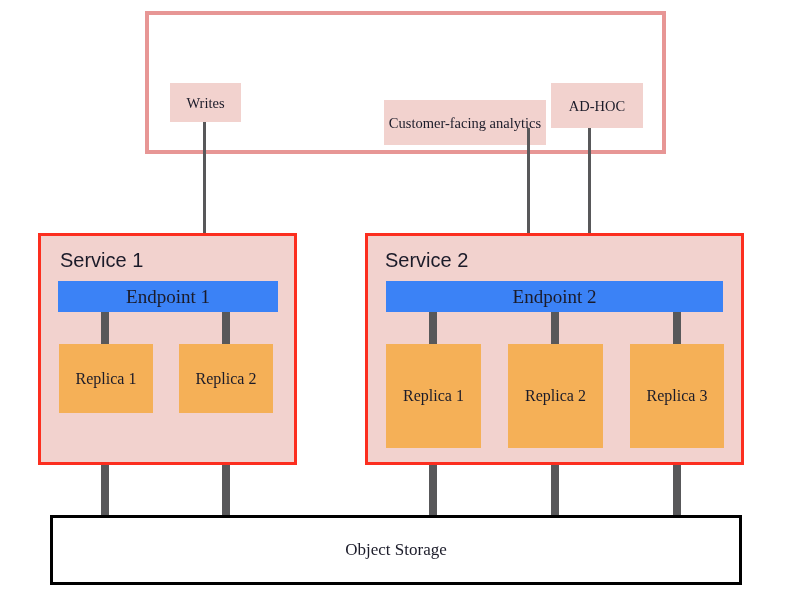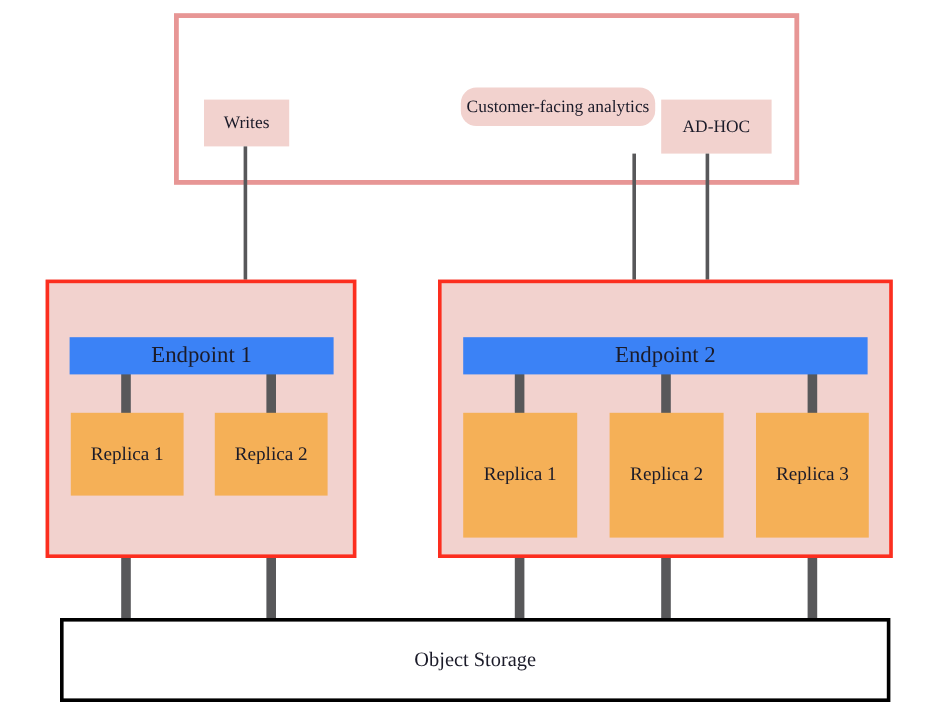--- a/index.html
+++ b/index.html
@@ -38,21 +38,21 @@
     background: #f2d2ce;
     color: #1b1b29;
     font-size: 14.5px;
     display: flex;
     align-items: center;
     justify-content: center;
     text-align: center;
     line-height: 18px;
   }
   .wb-writes   { left: 170px; top: 83px; width: 71px;  height: 39px; }
-  .wb-cfa      { left: 384px; top: 73px; width: 162px; height: 32px; border-radius: 13px; }
+  .wb-cfa      { left: 384px; top: 100px; width: 162px; height: 45px; }
   .wb-adhoc    { left: 551px; top: 83px; width: 92px;  height: 45px; }
 
   
   .service-box {
     background: #f2d2ce;
     border: 3px solid #fc2e1f;
   }
   .svc1 { left: 38px;  top: 233px; width: 259px; height: 232px; }
   .svc2 { left: 365px; top: 233px; width: 379px; height: 232px; }
   .service-label {
@@ -151,36 +151,38 @@
   <div class="abs arrow-line" style="left:588px; top:128px; height:131px;"></div>
   <div class="abs arrow-head" style="left:580px; top:258px;"></div>
 
   <div class="abs connector" style="left:101px; top:400px; height:118px;"></div>
   <div class="abs connector" style="left:222px; top:400px; height:118px;"></div>
   <div class="abs connector" style="left:429px; top:430px; height:88px;"></div>
   <div class="abs connector" style="left:551px; top:430px; height:88px;"></div>
   <div class="abs connector" style="left:673px; top:430px; height:88px;"></div>
 
   <div class="abs service-box svc1"></div>
+  <div class="abs service-label svc1-label">Service 1</div>
 
   <div class="abs connector" style="left:101px; top:311px; height:34px;"></div>
   <div class="abs connector" style="left:222px; top:311px; height:34px;"></div>
 
   <div class="abs endpoint ep1">
     <span>Endpoint 1</span>
   </div>
 
   <div class="abs replica s1r1">
     <span>Replica 1</span>
   </div>
   <div class="abs replica s1r2">
     <span>Replica 2</span>
   </div>
 
   <div class="abs service-box svc2"></div>
+  <div class="abs service-label svc2-label">Service 2</div>
 
   <div class="abs connector" style="left:429px; top:311px; height:34px;"></div>
   <div class="abs connector" style="left:551px; top:311px; height:34px;"></div>
   <div class="abs connector" style="left:673px; top:311px; height:34px;"></div>
 
   <div class="abs endpoint ep2">
     <span>Endpoint 2</span>
   </div>
 
   <div class="abs replica s2r1">

